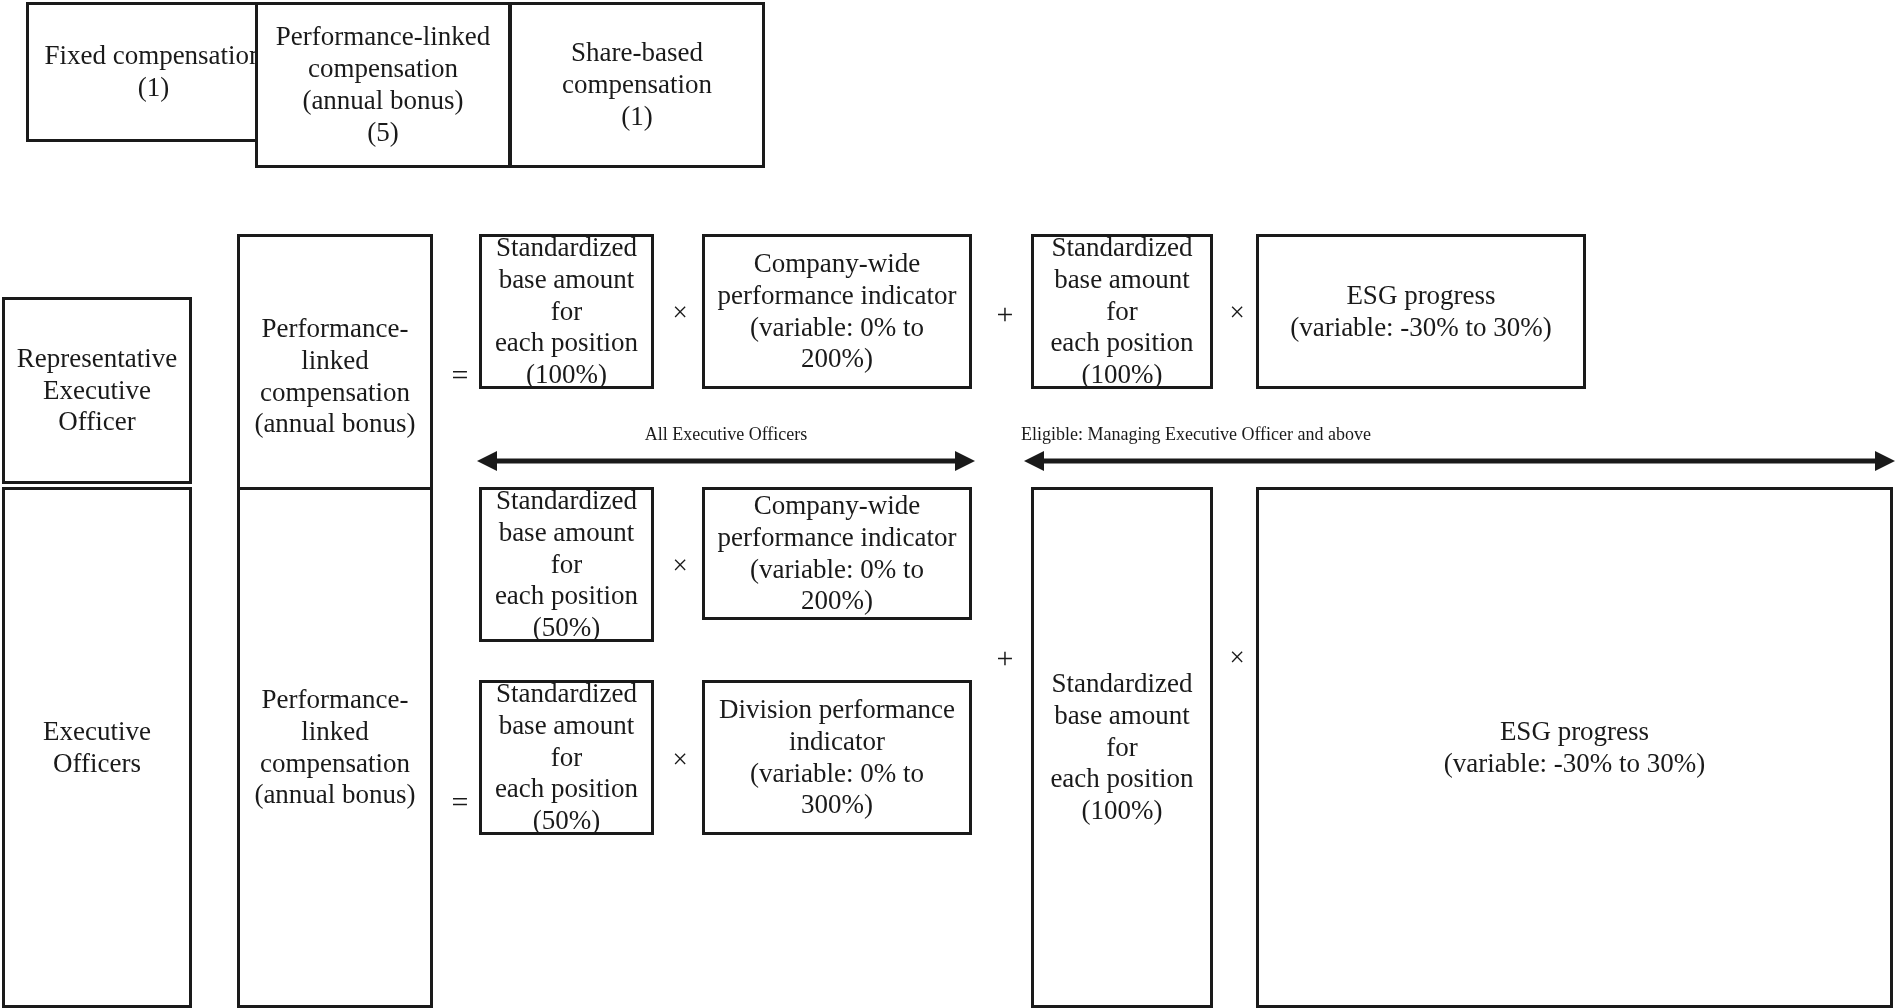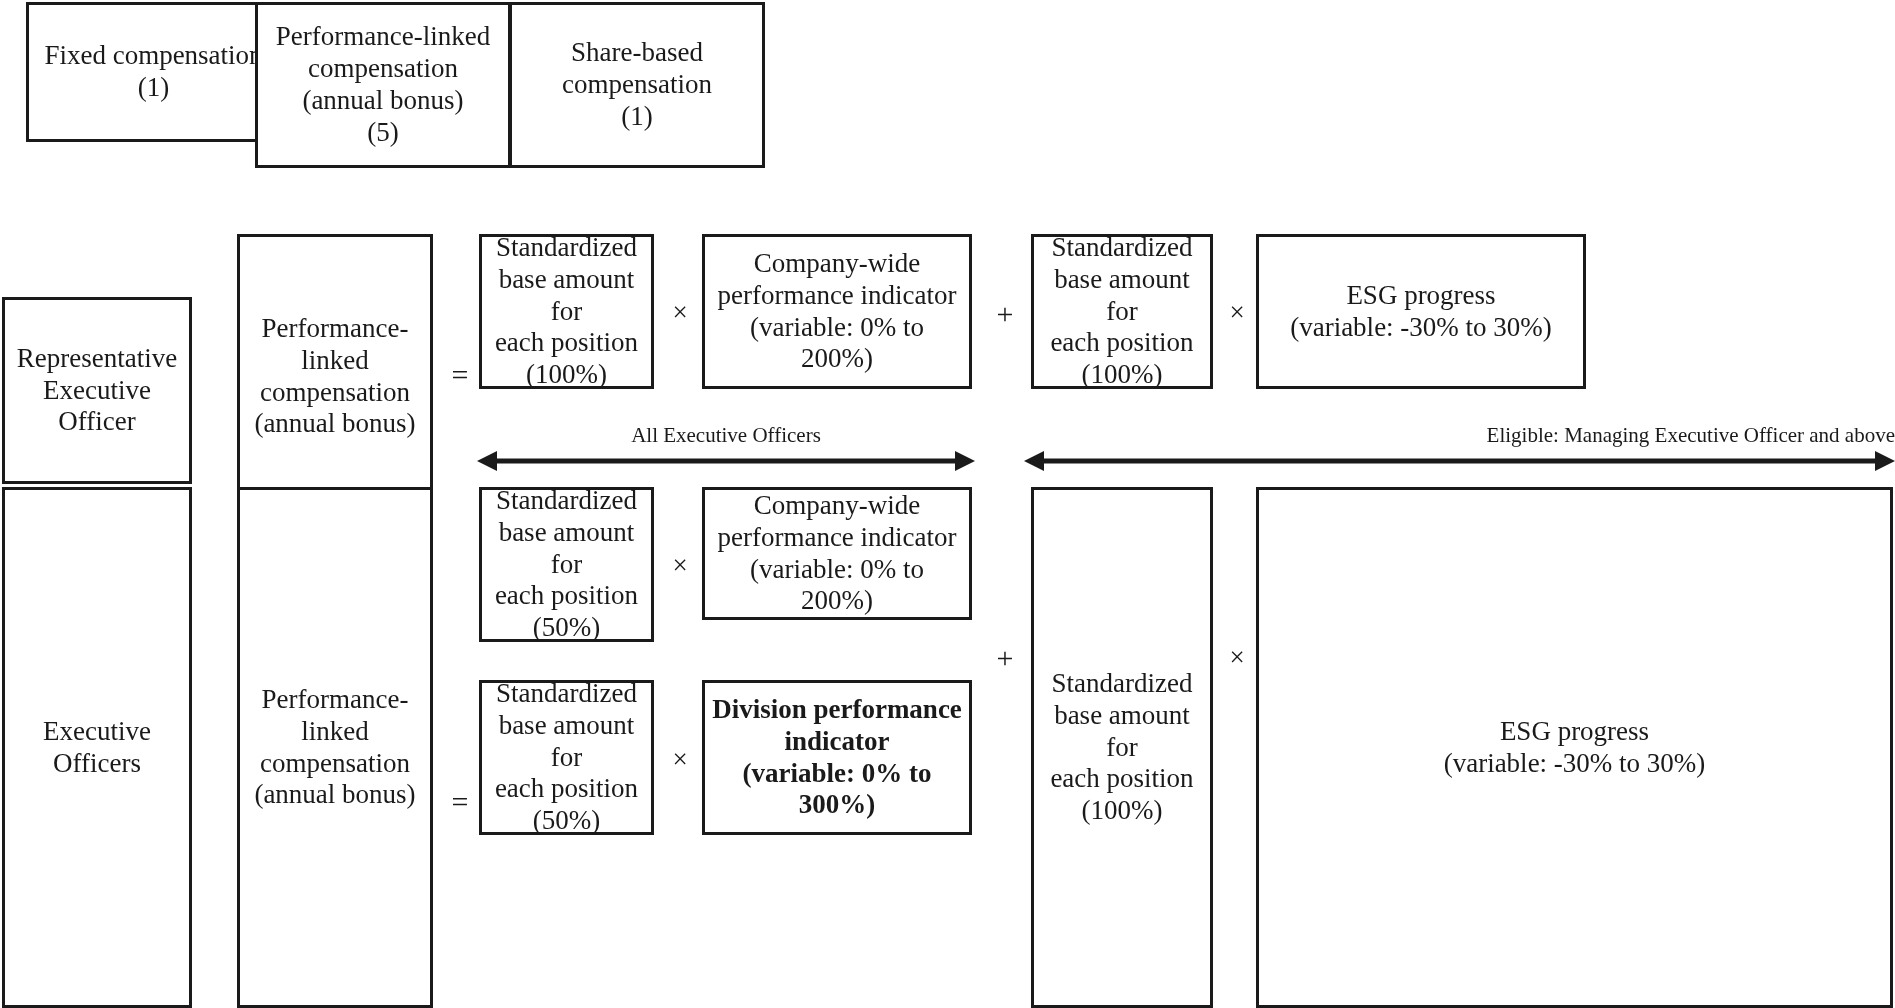--- a/index.html
+++ b/index.html
@@ -42,21 +42,21 @@
     align-items: center;
     justify-content: center;
     font-size: 30px;
     line-height: 1;
     color: #1a1a1a;
     text-align: center;
   }
   .op.times { font-size: 27px; }
   .arrow-label {
     position: absolute;
-    font-size: 21px;
+    font-size: 18px;
     line-height: 1;
     text-align: center;
     white-space: nowrap;
     color: #1a1a1a;
   }
   .arrow {
     position: absolute;
     height: 22px;
   }
   .arrow svg { display: block; }
@@ -133,21 +133,21 @@
   <div class="arrow-label" style="left:479px; top:425px; width:494px;">All Executive Officers</div>
 
   <div class="arrow" style="left:477px; top:450px; width:498px;">
     <svg width="498" height="22" viewBox="0 0 498 22" aria-hidden="true">
       <line x1="14" y1="11" x2="484" y2="11" stroke="#1a1a1a" stroke-width="5"></line>
       <polygon points="0,11 20,1 20,21" fill="#1a1a1a"></polygon>
       <polygon points="498,11 478,1 478,21" fill="#1a1a1a"></polygon>
     </svg>
   </div>
 
-  <div class="arrow-label" style="left:1021px; top:425px; width:874px; text-align:right;">Eligible: Managing Executive Officer and above</div>
+  <div class="arrow-label" style="left:1021px; top:425px; width:874px; text-align:left;">Eligible: Managing Executive Officer and above</div>
 
   <div class="arrow" style="left:1024px; top:450px; width:871px;">
     <svg width="871" height="22" viewBox="0 0 871 22" aria-hidden="true">
       <line x1="14" y1="11" x2="857" y2="11" stroke="#1a1a1a" stroke-width="5"></line>
       <polygon points="0,11 20,1 20,21" fill="#1a1a1a"></polygon>
       <polygon points="871,11 851,1 851,21" fill="#1a1a1a"></polygon>
     </svg>
   </div>
 
   <div class="box" style="left:2px; top:487px; width:190px; height:521px;">
@@ -181,21 +181,21 @@
 
   <div class="box" style="left:479px; top:680px; width:175px; height:155px;">
     <span class="txt">Standardized
 base amount for
 each position
 (50%)</span>
   </div>
 
   <div class="op times" style="left:660px; top:742px; width:40px; height:34px;">×</div>
 
-  <div class="box" style="left:702px; top:680px; width:270px; height:155px;font-weight:bold;">
+  <div class="box" style="left:702px; top:680px; width:270px; height:155px;">
     <span class="txt">Division performance
 indicator
 (variable: 0% to 300%)</span>
   </div>
 
   <div class="op" style="left:985px; top:638px; width:40px; height:40px;">+</div>
 
   <div class="box" style="left:1031px; top:487px; width:182px; height:521px;">
     <span class="txt">Standardized
 base amount for

